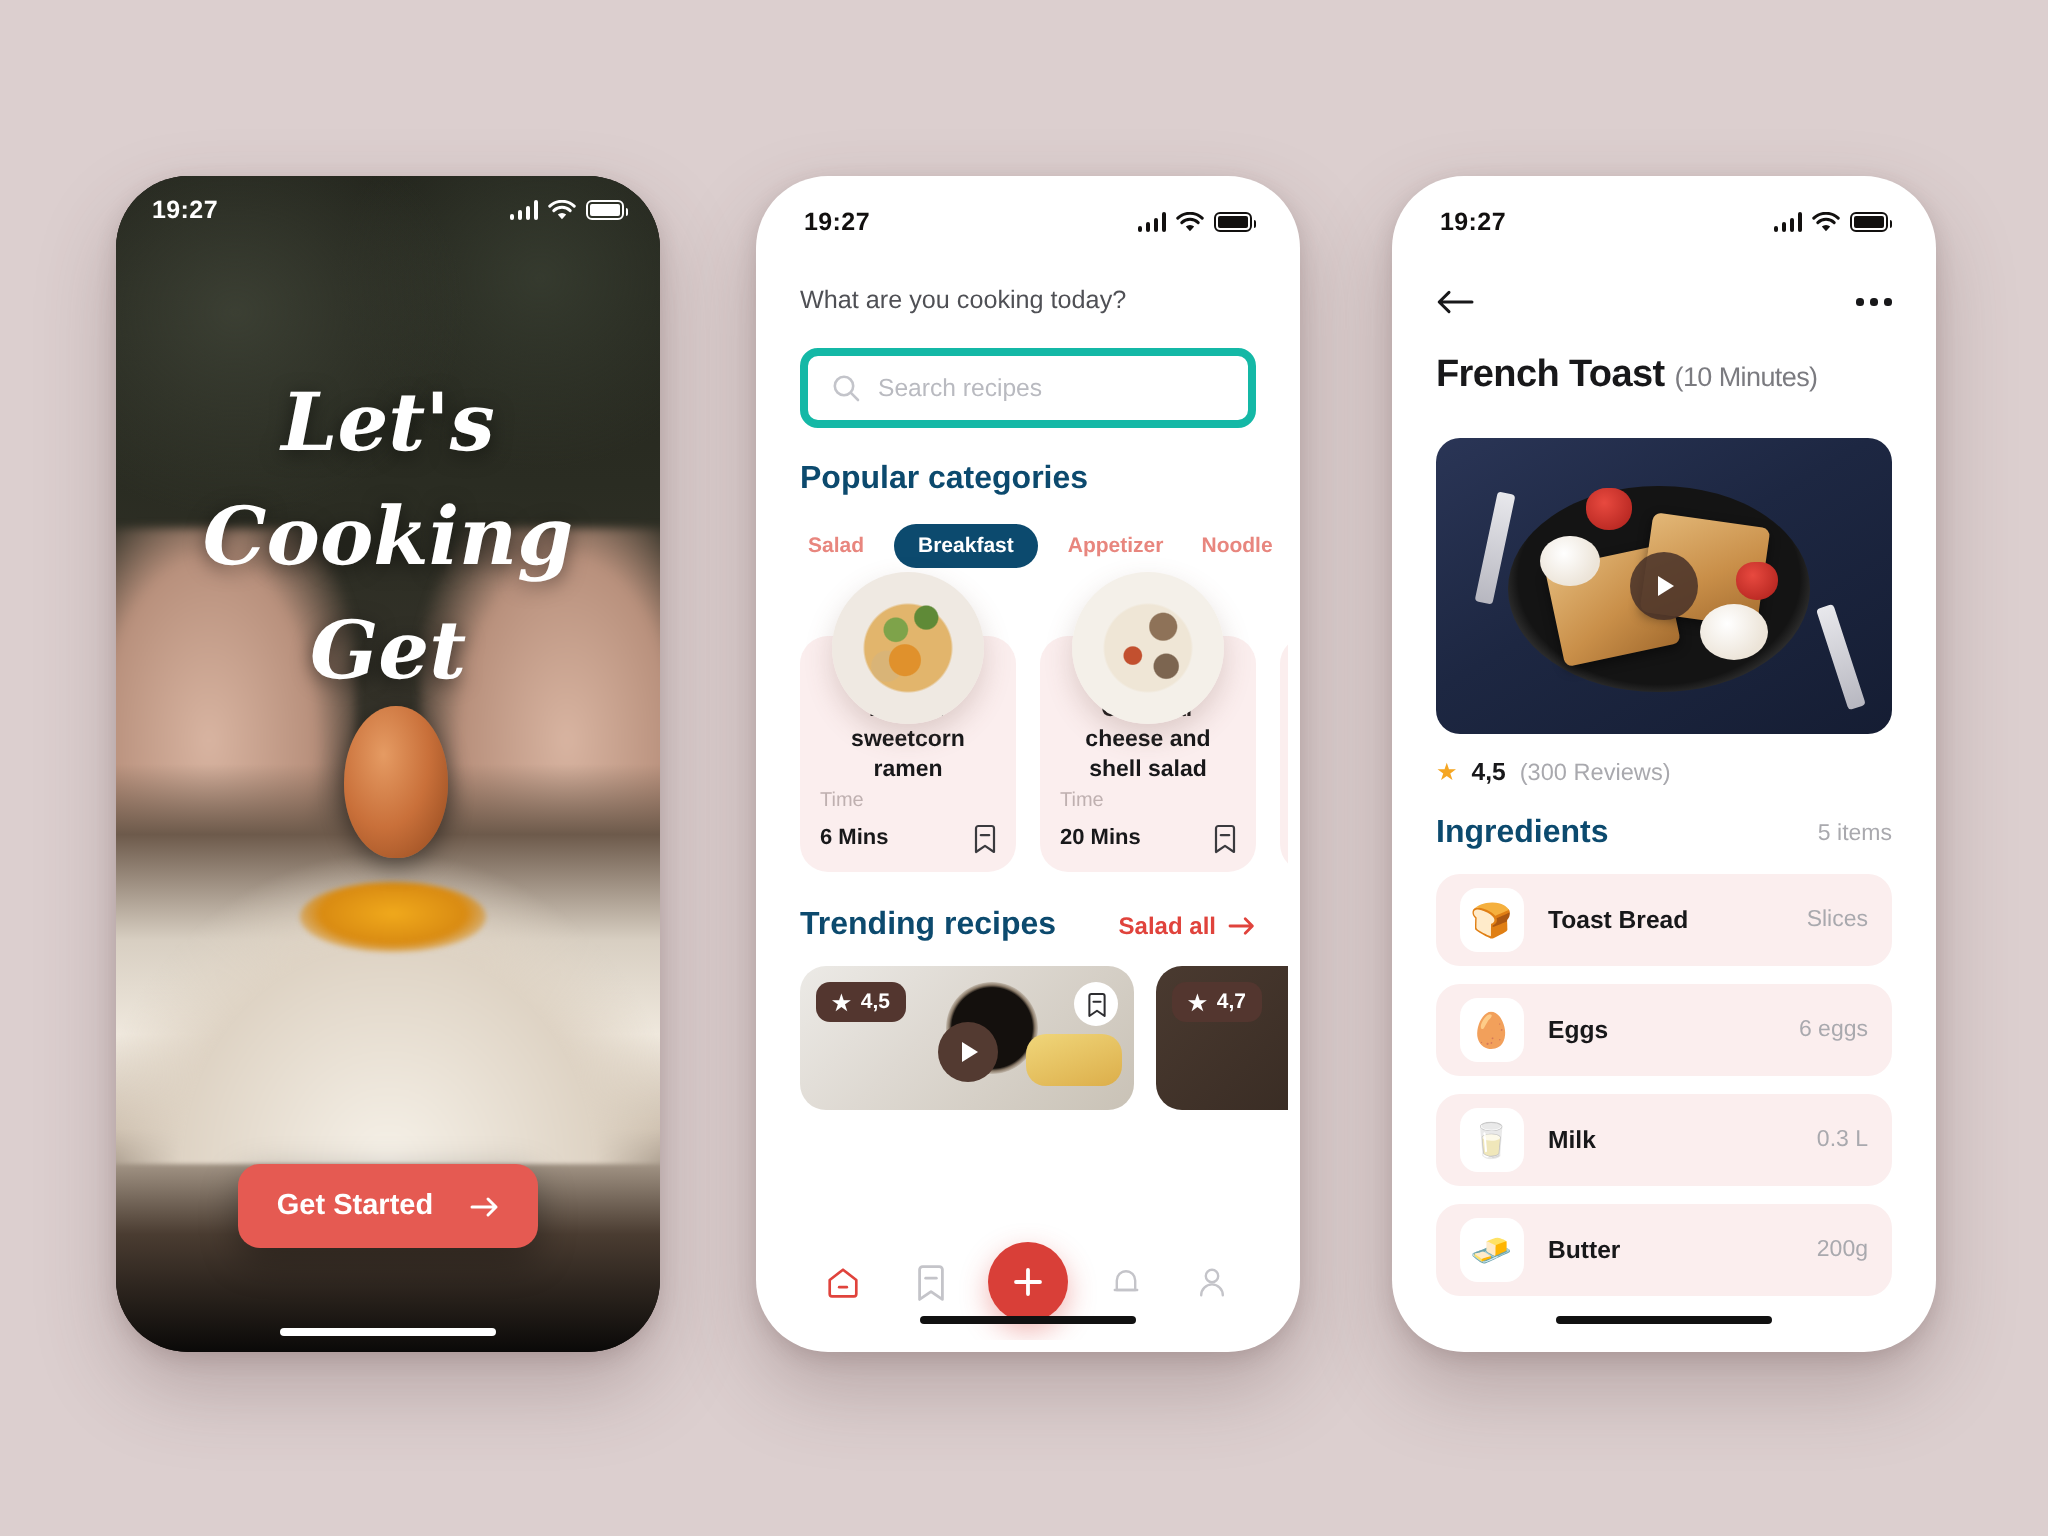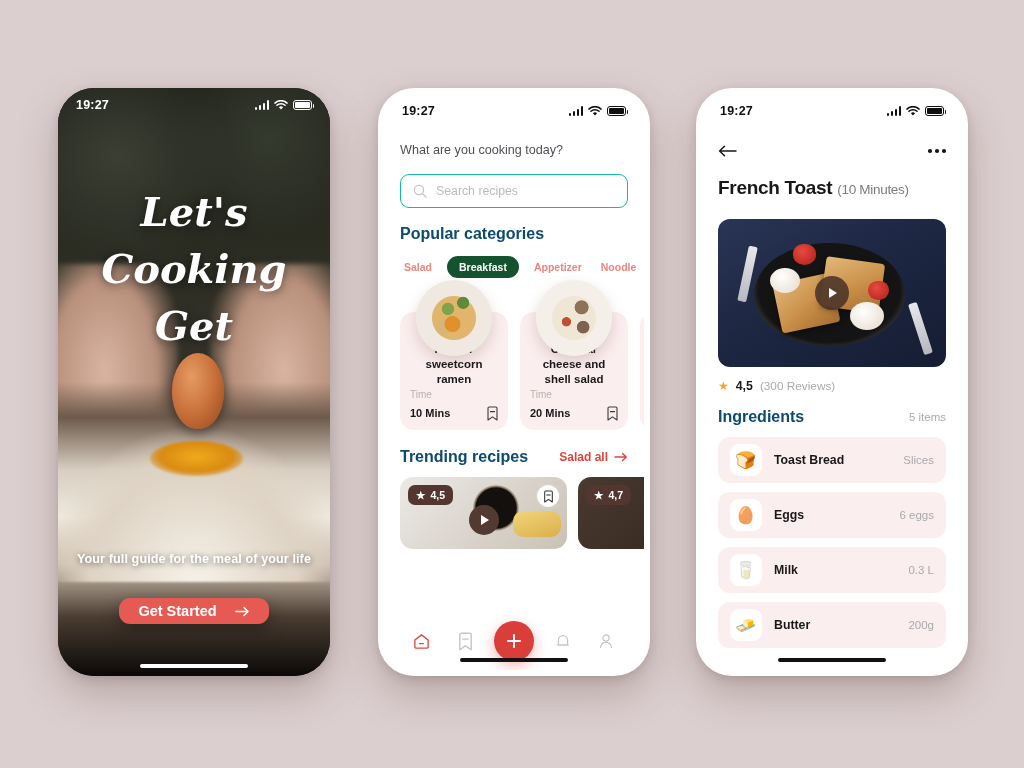--- a/index.html
+++ b/index.html
@@ -91,42 +91,42 @@
     text-shadow: 0 2px 10px rgba(0,0,0,.5);
   }
   .hero-title span { display:block; }
   .hero-tagline {
     position:absolute; left:14px; right:14px; bottom:110px; text-align:center;
     color:#fff; font-size:12.6px; font-weight:bold; letter-spacing:.1px;
     text-shadow: 0 1px 6px rgba(0,0,0,.6);
   }
   .cta {
     position:absolute; left:50%; transform:translateX(-50%); bottom:52px;
-    width:150px; height:26px; border-radius:11px; border:none;
+    width:150px; height:42px; border-radius:11px; border:none;
     background:#e55a52; color:#fff; font-family:inherit;
     font-size:14.5px; font-weight:bold; cursor:pointer;
     display:flex; align-items:center; justify-content:center; gap:18px;
     box-shadow: 0 6px 18px rgba(0,0,0,.35);
   }
 
   
   .p2 { position:absolute; inset:0; padding: 42px 16px 0 16px; }
   .welcome { font-size:21px; font-weight:bold; color:#18181a; letter-spacing:-.2px; }
   .subtitle { font-size:12.6px; color:#4f5055; margin-top:7px; }
   .searchbox {
-    margin-top:17px; height:34px; border:1px solid #14b8a6; border-radius:9px;
+    margin-top:17px; height:34px; border:4px solid #14b8a6; border-radius:9px;
     display:flex; align-items:center; gap:9px; padding:16px 12px; background:#fff;
   }
   .searchbox .ph { font-size:12.3px; color:#b9bac0; }
   .sec-title { font-size:16px; font-weight:bold; color:#0c4a6e; }
   .sec-row { display:flex; align-items:center; justify-content:space-between; }
   #popular-heading { margin-top:17px; }
   .chips { display:flex; gap:11px; align-items:center; margin-top:13px; white-space:nowrap; }
   .chip { font-size:10.5px; font-weight:bold; color:#e8867e; padding:5px 4px; border-radius:13px; cursor:pointer; }
-  .chip.active { background:#14532d; color:#fff; padding:5px 12px; }
+  .chip.active { background:#0c4a6e; color:#fff; padding:5px 12px; }
 
   .cards { display:flex; gap:12px; margin-top:34px; }
   .rcard {
     position:relative; width:108px; flex:0 0 108px; height:118px;
     background:#fbeeee; border-radius:14px; padding:30px 10px 10px;
   }
   .rcard .thumb {
     position:absolute; top:-32px; left:50%; transform:translateX(-50%);
     width:76px; height:76px; border-radius:50%;
     box-shadow: 0 6px 14px rgba(120,80,70,.22);
@@ -281,21 +281,20 @@
           <span class="batt"></span>
         </span>
       </div>
 
       <div class="hero-title">
         <span>Let's</span>
         <span>Cooking</span>
         <span>Get</span>
       </div>
 
-      <div class="hero-tagline">Your full guide for the meal of your life</div>
 
       <button class="cta">
         <span>Get Started</span>
         <span>
           <svg width="15" height="11" viewBox="0 0 15 11">
               <path d="M1 5.5h12M9 1.5l4 4-4 4" stroke="#fff" stroke-width="1.5" fill="none" stroke-linecap="round" stroke-linejoin="round"></path>
             </svg>
         </span>
       </button>
 
@@ -346,21 +345,21 @@
           <div class="chip">Appetizer</div>
           <div class="chip">Noodle</div>
 
         </div>
 
         <div class="cards">
           <div class="rcard">
             <div class="thumb ramen"></div>
             <div class="rname">Pepper sweetcorn ramen</div>
             <div class="tlabel">Time</div>
-            <div class="tval">10 Mins</div>
+            <div class="tval">6 Mins</div>
             <span class="bm">
               <svg width="13" height="15" viewBox="0 0 13 15">
                   <path d="M2 2.2A1.2 1.2 0 0 1 3.2 1h6.6A1.2 1.2 0 0 1 11 2.2V14l-4.5-3.1L2 14V2.2Z" stroke="#3a3a3e" stroke-width="1.1" fill="none" stroke-linejoin="round"></path>
                   <path d="M4.4 5.6h4.2" stroke="#3a3a3e" stroke-width="1.1" stroke-linecap="round"></path>
                 </svg>
             </span>
           </div>
 
           <div class="rcard">
             <div class="thumb salad"></div>

